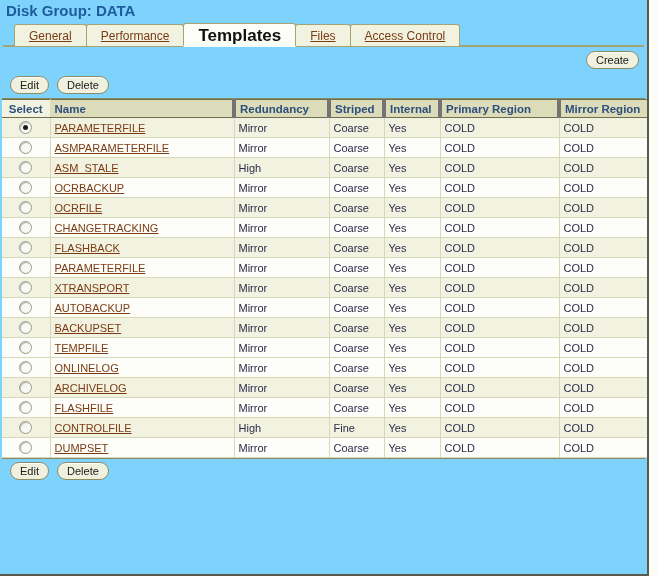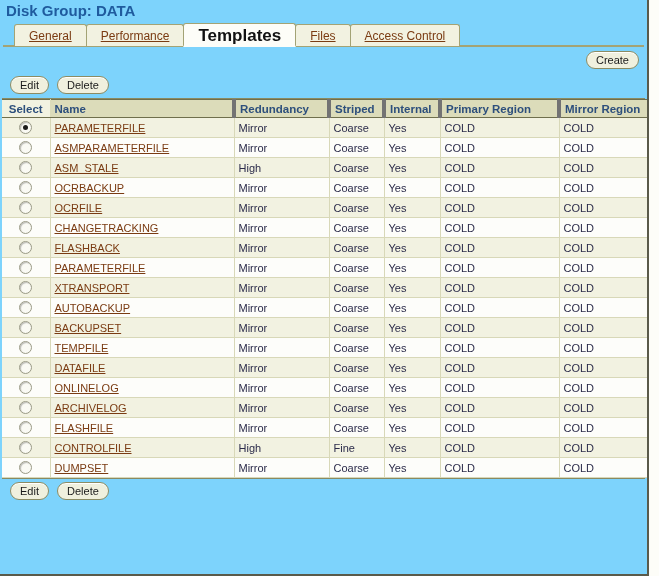--- a/index.html
+++ b/index.html
@@ -379,29 +379,20 @@
           </tr>
           <tr class="even">
             <td class="sel"><span class="radio"></span></td>
             <td><a class="namelink" href="#">TEMPFILE</a></td>
             <td>Mirror</td>
             <td>Coarse</td>
             <td>Yes</td>
             <td>COLD</td>
             <td>COLD</td>
           </tr>
-          <tr class="odd">
-            <td class="sel"><span class="radio"></span></td>
-            <td><a class="namelink" href="#">DATAFILE</a></td>
-            <td>Mirror</td>
-            <td>Coarse</td>
-            <td>Yes</td>
-            <td>COLD</td>
-            <td>COLD</td>
-          </tr>
           <tr class="even">
             <td class="sel"><span class="radio"></span></td>
             <td><a class="namelink" href="#">ONLINELOG</a></td>
             <td>Mirror</td>
             <td>Coarse</td>
             <td>Yes</td>
             <td>COLD</td>
             <td>COLD</td>
           </tr>
           <tr class="odd">

